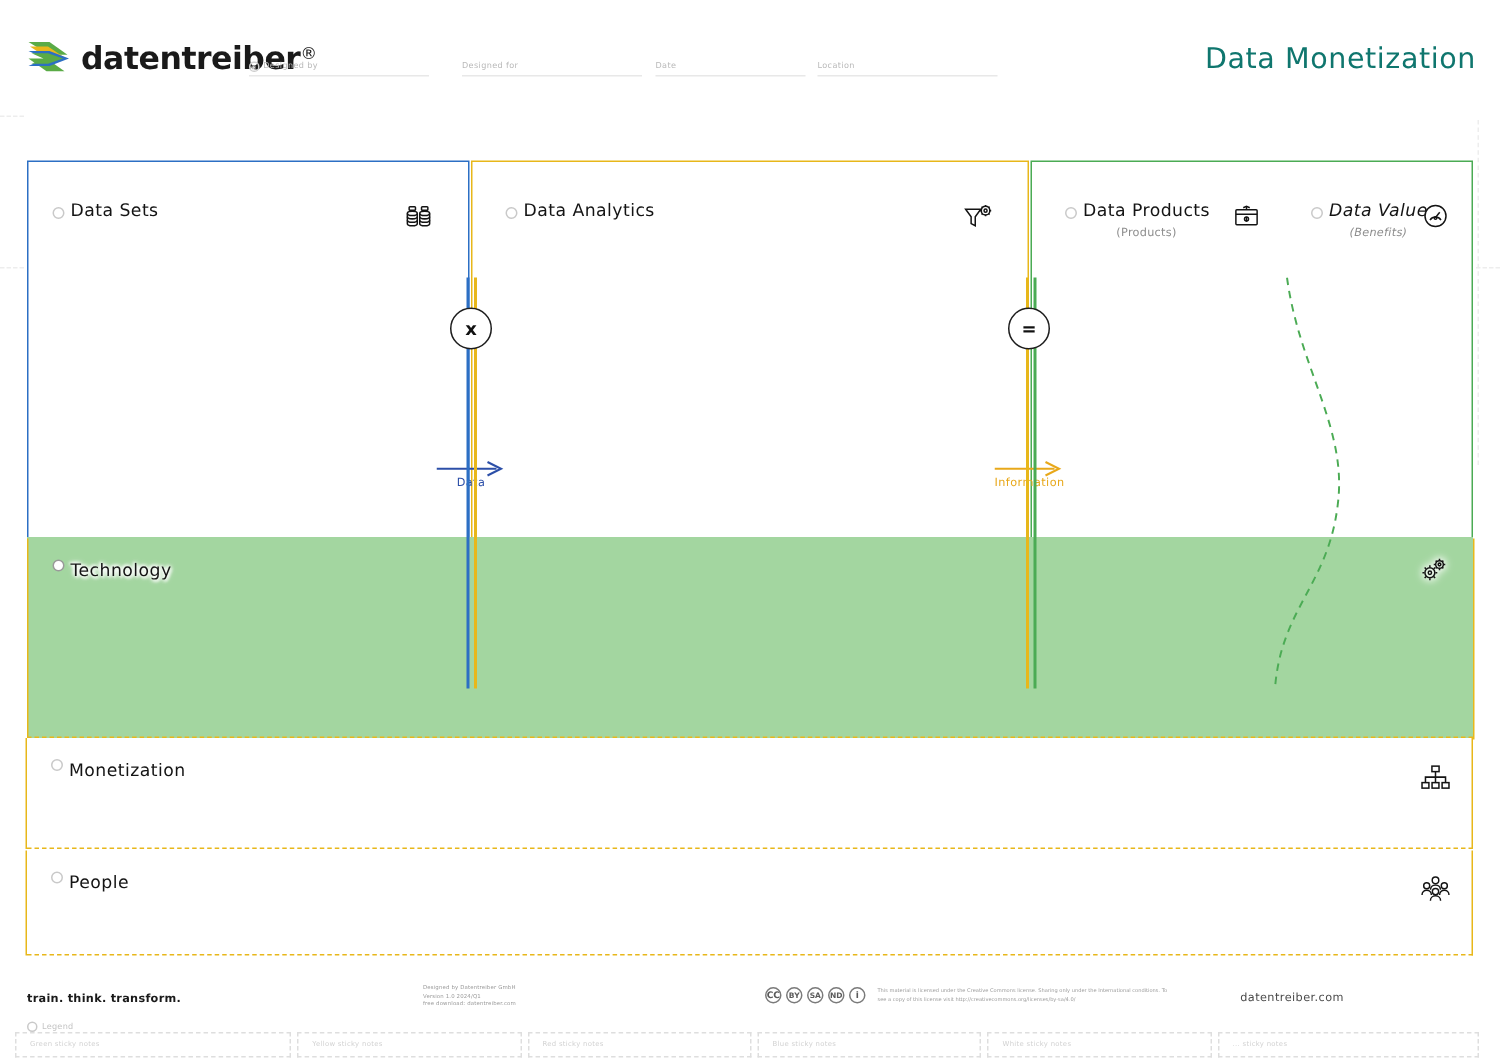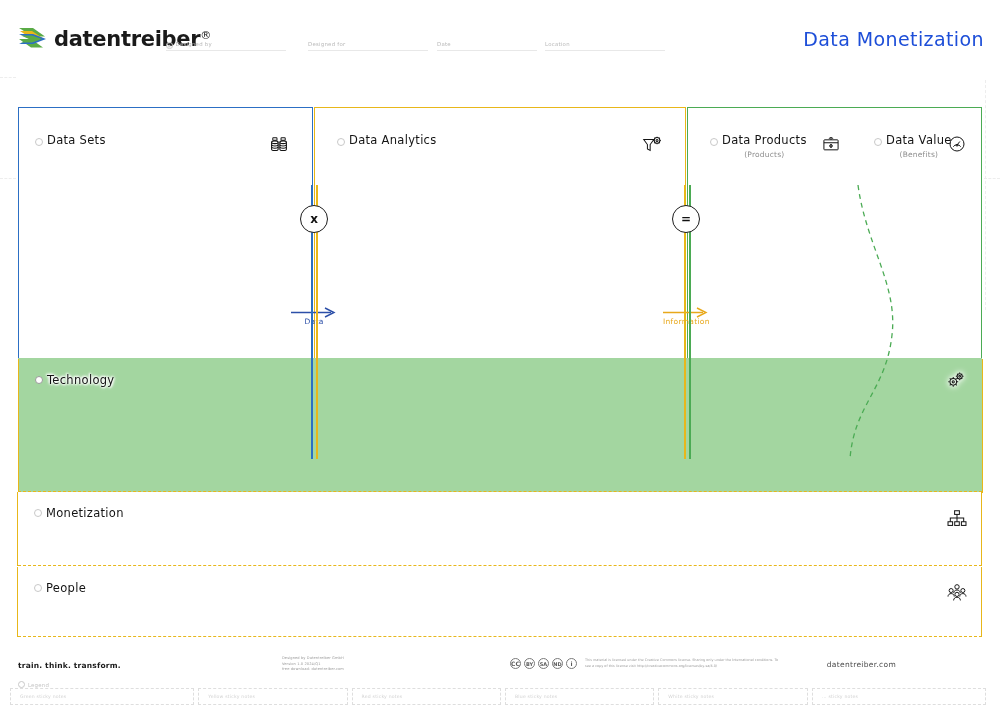--- a/index.html
+++ b/index.html
@@ -20,21 +20,21 @@
   .logo-reg { font-size: 11px; vertical-align: super; color: #1a1a1a; }
 
   .hdr-field { position: absolute; top: 41px; font-size: 5.4px; color: #b9b9b9;
                letter-spacing: 0.25px; white-space: nowrap; }
   .hdr-field .circ { display: inline-block; width: 6.5px; height: 6.5px; border: 0.6px solid #cfcfcf;
                      border-radius: 50%; margin-right: 3px; vertical-align: -1px;
                      font-size: 4px; line-height: 6px; text-align: center; color: #cfcfcf; }
   .hdr-line { position: absolute; top: 50px; height: 0; border-bottom: 0.6px solid #e8e8e8; }
 
   .canvas-title { position: absolute; right: 16px; top: 28px; font-size: 19px;
-                  color: #1d4ed8; letter-spacing: 0.4px; white-space: nowrap;
+                  color: #0f766e; letter-spacing: 0.4px; white-space: nowrap;
                   font-family: "DejaVu Sans", sans-serif; }
 
   
   .boxrow { position: absolute; left: 0; top: 78px; width: 1000px; height: 274px; margin-top: 29px; }
   .box { position: absolute; top: 0; height: 274px; background: #fff; }
   .box-datasets   { left: 18px;  width: 295px; border: 1.4px solid #2c6fc4; }
   .box-analytics  { left: 314px; width: 372px; border: 1.4px solid #e8b71a; }
   .box-products   { left: 687px; width: 295px; border: 1.4px solid #4bab54; }
 
   .sec-head { position: absolute; top: 26px; display: flex; align-items: flex-start; gap: 4px; }
@@ -63,21 +63,21 @@
 
   
   .scurve { position: absolute; left: 836px; top: 78px; width: 80px; height: 274px; z-index: 3; }
 
   
   .row { position: absolute; left: 18px; width: 964px; }
   .row-tech { top: 358px; height: 134px; background: #a3d6a0; border: 1.2px solid #a3d6a0; }
   .row-org  { top: 492px; height: 74px; background: #fff; }
   .row-ppl  { top: 567px; height: 70px; background: #fff; }
 
-  .row-label { position: absolute; left: 16px; top: 14px; display: flex; align-items: center; gap: 4px; }
+  .row-label { position: absolute; left: 16px; top: 14px; display: flex; gap: 4px; }
   .row-label .sec-bullet { margin-top: 0; }
   .row-title { font-size: 11.5px; color: #141414; letter-spacing: 0.3px; }
   .row-title.halo { color: #141414; text-shadow: 0 0 3px #fff, 0 0 3px #fff, 0 0 5px #fff, 1px 1px 2px #fff, -1px -1px 2px #fff; }
   .row-icon { position: absolute; right: 14px; top: 10px; width: 22px; height: 22px; }
   .row-icon.halo { filter: drop-shadow(0 0 2px #fff) drop-shadow(0 0 3px #fff); }
 
   .vline-y { position: absolute; width: 0; border-left: 1.2px solid #e8b71a; }
   .hdash-y { position: absolute; height: 0; border-top: 1.2px dashed #e8b71a; }
 
   
@@ -207,21 +207,21 @@
         <svg width="20" height="20" viewBox="0 0 24 24" fill="none" stroke="#141414" stroke-width="1.2">
           <rect x="3.5" y="7" width="17" height="12" rx="0.8"></rect>
           <path d="M3.5 10.5h17"></path>
           <path d="M12 7V4.2"></path>
           <path d="M9.4 5.4 12 4.2l2.6 1.2"></path>
           <path d="M12 12.5v4"></path>
           <circle cx="12" cy="14.3" r="1.6"></circle>
         </svg>
       </div>
 
-      <div class="sec-head" style="left:186px;">
+      <div class="sec-head" style="left:186px;font-style:italic;">
         <div class="sec-bullet"></div>
         <div class="sec-titles">
           <div class="sec-title">Data Value</div>
           <div class="sec-sub">(Benefits)</div>
         </div>
       </div>
       <div class="sec-icon" style="left:259px;">
         <svg width="20" height="20" viewBox="0 0 24 24" fill="none" stroke="#141414" stroke-width="1.2">
           <circle cx="12" cy="12" r="8.4"></circle>
           <path d="M7.6 15.2a5.3 5.3 0 0 1 8.8 0"></path>

